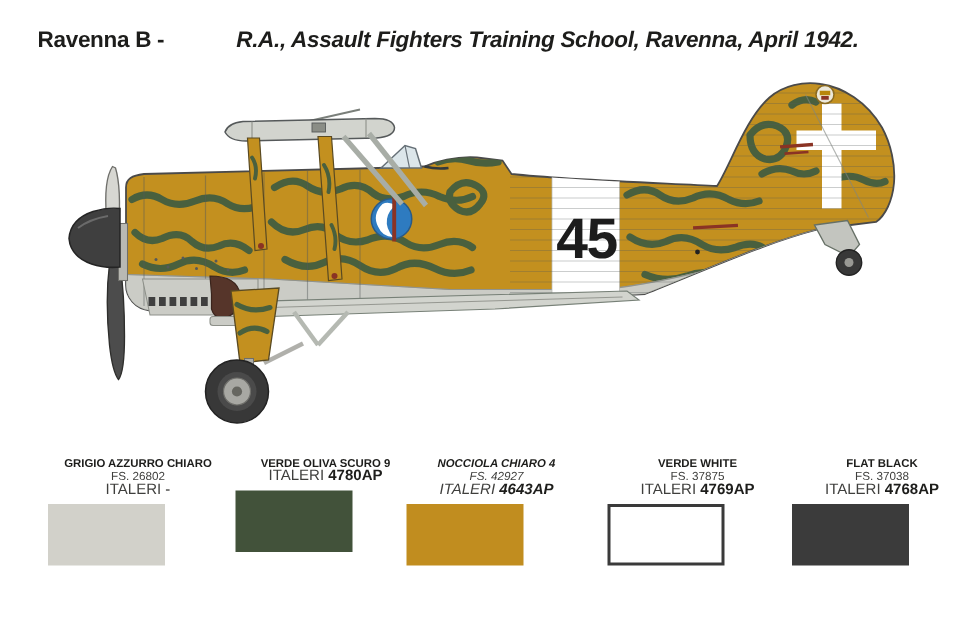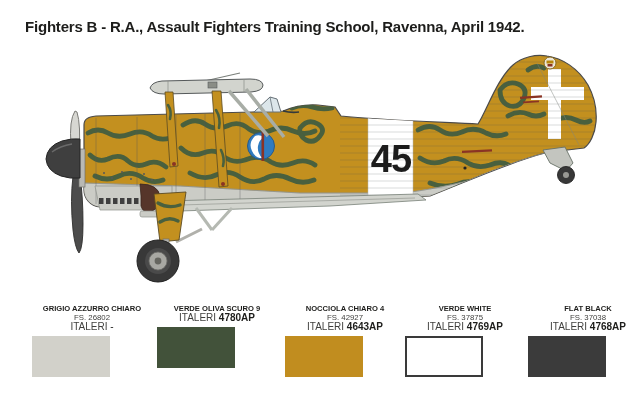--- a/index.html
+++ b/index.html
@@ -5,37 +5,37 @@
   html,body{margin:0;padding:0;}
   body{
     width:640px;height:419px;position:relative;background:#ffffff;
     font-family:"Liberation Sans", sans-serif;overflow:hidden;
   }
   .title{
     position:absolute;left:25px;top:18px;font-size:15px;color:#1d1d1b;
     white-space:nowrap;letter-spacing:-0.2px;
   }
   .title .v{font-weight:bold;font-style:normal;}
-  .title .d{font-weight:bold;}
+  .title .d{font-style:italic;font-weight:bold;margin-left:44px;}
   .plane-svg{position:absolute;left:0;top:40px;width:640px;height:260px;}
   .paints{position:absolute;left:0;top:0;width:640px;height:294px;text-align:center;}
   .paint-col{position:absolute;top:304px;width:120px;}
   .paint-col .pname{font-size:7.6px;font-weight:bold;color:#1d1d1b;line-height:9px;white-space:nowrap;}
   .paint-col .pfs{font-size:7.8px;color:#3f3f3d;line-height:9px;}
   .paint-col .pital{font-size:10px;color:#3f3f3d;line-height:9px;}
   .paint-col .pital b{color:#1d1d1b;}
   .swatch{width:78px;height:41px;margin-top:5px;background:#ccc;}
   .swatch.bordered{border:2px solid #3a3a3a;width:74px;height:37px;}
-  .c0{left:32px;} .c1{left:157px;} .c2{left:285px;} .c3{left:405px;} .c4{left:528px;}
+  .c0{left:32px;} .c1{left:157px;} .c2{left:271px;font-style:italic;} .c3{left:405px;} .c4{left:528px;}
 </style>
 </head>
 <body>
 
 <div class="title">
-  <span class="v">Fighters B - </span><span class="d">R.A., Assault Fighters Training School, Ravenna, April 1942.</span>
+  <span class="v">Ravenna B - </span><span class="d">R.A., Assault Fighters Training School, Ravenna, April 1942.</span>
 </div>
 
 <svg class="plane-svg" viewBox="0 40 640 260" xmlns="http://www.w3.org/2000/svg">
   <defs>
     <path id="hull" d="M 84,125
       C 84,119 88,117 96,116
       L 252,112 L 283,111
       C 290,108 304,104 318,105
       L 335,107 L 341,116
       C 378,120 440,122 478,124

